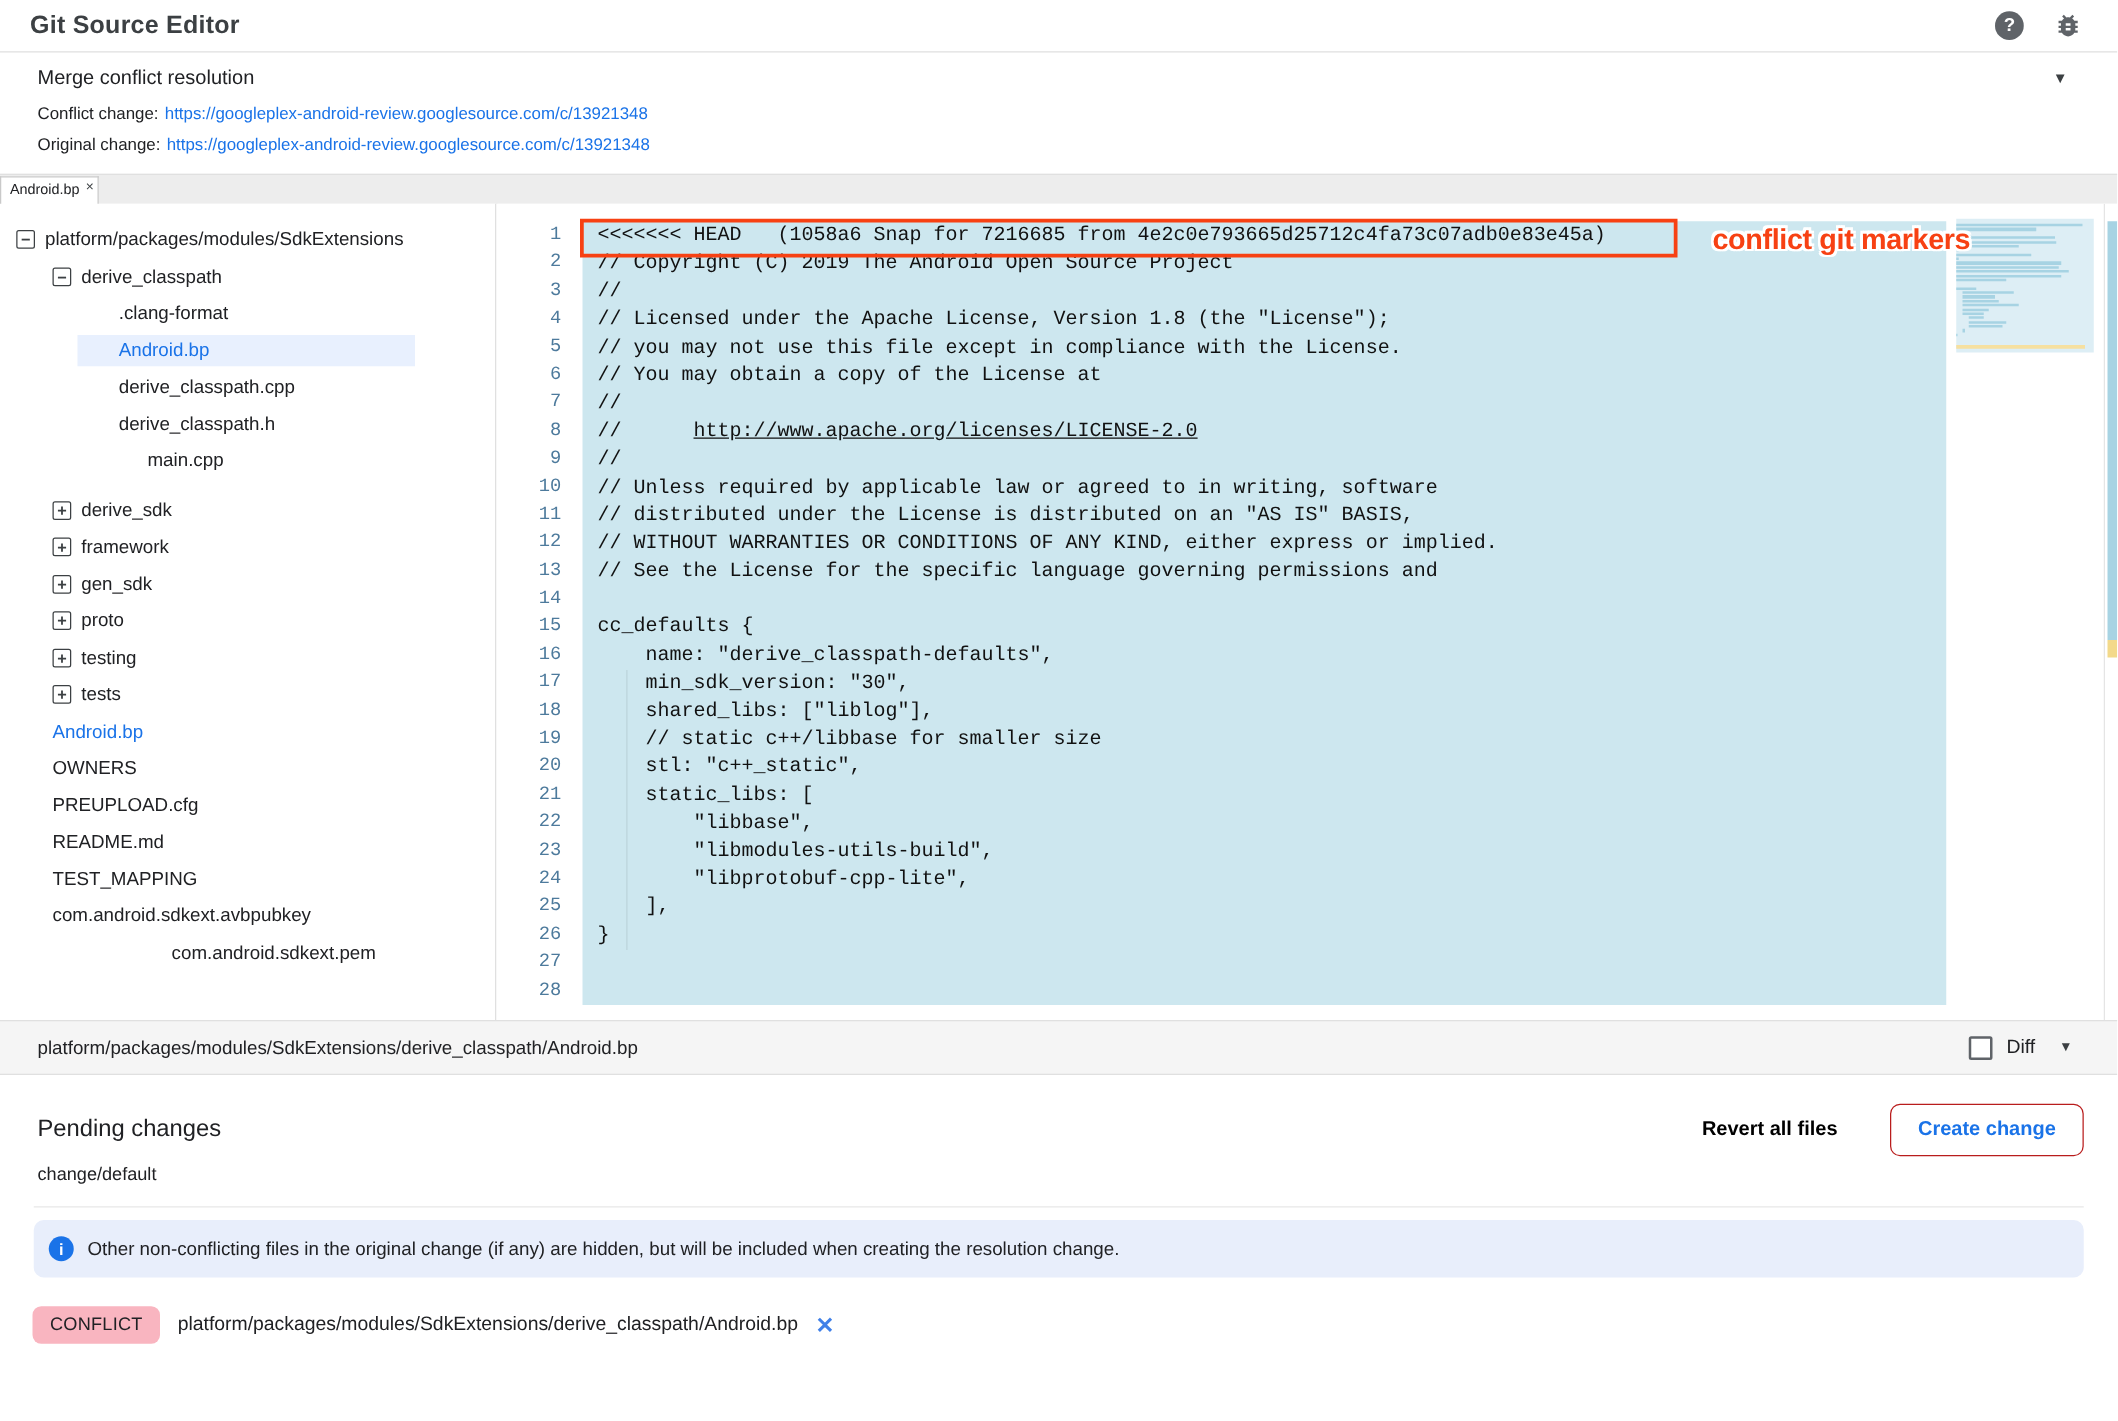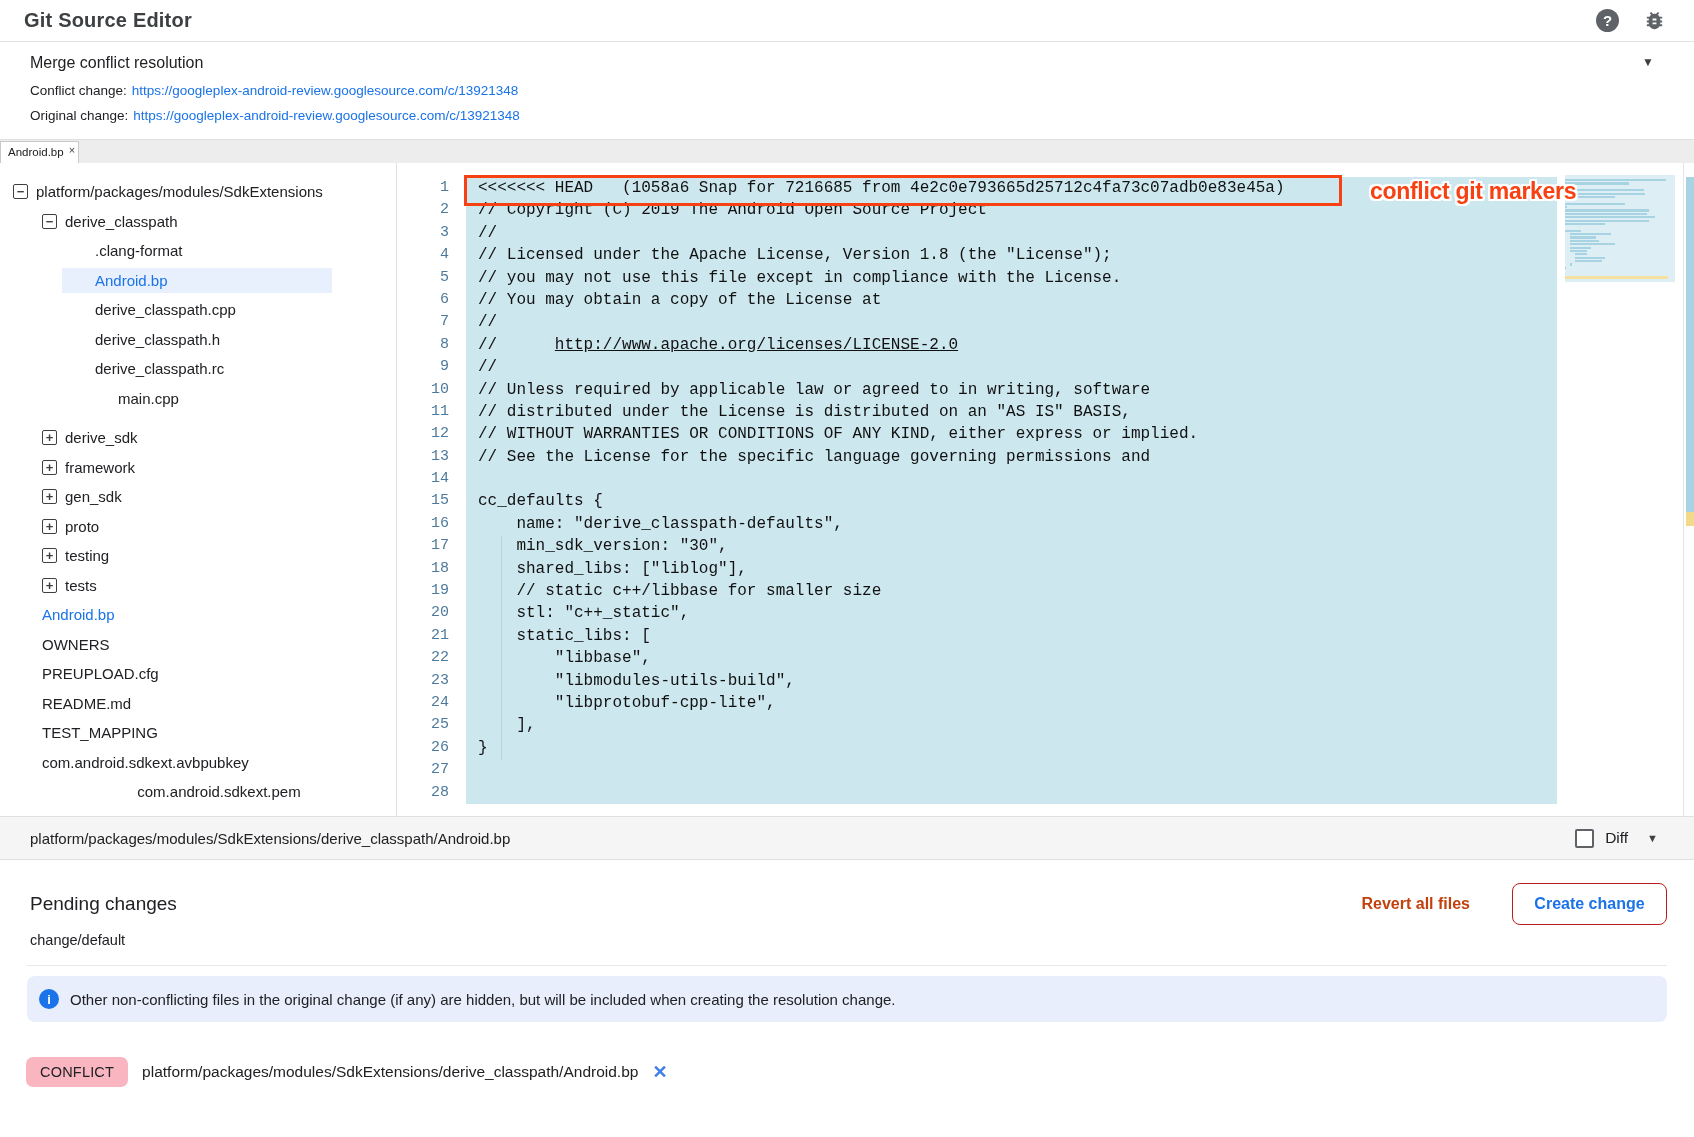--- a/index.html
+++ b/index.html
@@ -63,28 +63,28 @@
   .status-path { margin-left:30px; font-size:15px; color:#202124; }
   .diff-wrap { margin-left:auto; margin-right:36px; display:flex; align-items:center; gap:11px; }
   .checkbox { width:19px; height:19px; border:2px solid #5f6368; border-radius:2px; background:#fff; cursor:pointer; }
   .diff-label { font-size:15.5px; color:#202124; }
   .diff-caret { font-size:11px; color:#3c4043; margin-left:8px; cursor:pointer; }
 
   
   .pending { position:absolute; left:0; top:860px; width:100%; height:277px; background:#fff; }
   .pending-row { position:absolute; left:0; top:23px; width:100%; display:flex; align-items:center; }
   .pending-title { margin-left:30px; font-size:19px; color:#202124; }
-  .revert-btn { margin-left:auto; font-size:16px; font-weight:700; color:#c2410c; cursor:pointer; background:none; border:none; font-family:inherit; }
+  .revert-btn { margin-left:auto; font-size:16px; font-weight:700; color:#000000; cursor:pointer; background:none; border:none; font-family:inherit; }
   .create-btn { margin-left:42px; margin-right:27px; width:155px; height:42px; border:1px solid #b91c1c; border-radius:8px; background:#fff; color:#1a73e8; font-size:16px; font-weight:700; font-family:inherit; cursor:pointer; }
   .change-name { position:absolute; left:30px; top:72px; font-size:14.5px; color:#202124; }
   .pending-divider { position:absolute; left:27px; right:27px; top:105px; height:1px; background:#e8e8e8; }
   .banner { position:absolute; left:27px; right:27px; top:116px; height:46px; background:#e8eefb; border-radius:8px; display:flex; align-items:center; }
   .info-circle { margin-left:12px; width:20px; height:20px; border-radius:50%; background:#1a73e8; color:#fff; font-size:13px; font-weight:700; display:flex; align-items:center; justify-content:center; flex:none; }
   .banner-text { margin-left:11px; font-size:15px; color:#202124; }
-  .conflict-row { position:absolute; left:26px; top:197px; height:30px; display:flex; align-items:center; }
+  .conflict-row { position:absolute; left:26px; top:185px; height:30px; display:flex; align-items:center; }
   .conflict-badge { height:30px; padding:0 14px; background:#f9b5c0; border-radius:7px; display:flex; align-items:center; font-size:14.5px; font-weight:500; color:#202124; letter-spacing:.2px; }
   .conflict-file { margin-left:14px; font-size:15.5px; color:#202124; }
   .conflict-close { margin-left:14px; font-size:18px; font-weight:700; color:#4080e8; cursor:pointer; line-height:18px; }
 </style>
 </head>
 <body>
 
 <div class="page">
 
   <div class="header">
@@ -131,23 +131,20 @@
       </div>
       <div class="tree-row" style="padding-left: 95px;">
         <div class="sel-band"></div>
         <span class="tree-label link">Android.bp</span>
       </div>
       <div class="tree-row" style="padding-left: 95px;">
         <span class="tree-label">derive_classpath.cpp</span>
       </div>
       <div class="tree-row" style="padding-left: 95px;">
         <span class="tree-label">derive_classpath.h</span>
-      </div>
-      <div class="tree-row" style="padding-left: 95px;">
-        <span class="tree-label">derive_classpath.rc</span>
       </div>
       <div class="tree-row" style="padding-left: 118px;">
         <span class="tree-label">main.cpp</span>
       </div>
       <div class="tree-gap"></div>
       <div class="tree-row" style="padding-left: 42px;">
         <span class="toggle">+</span>
         <span class="tree-label">derive_sdk</span>
       </div>
       <div class="tree-row" style="padding-left: 42px;">

